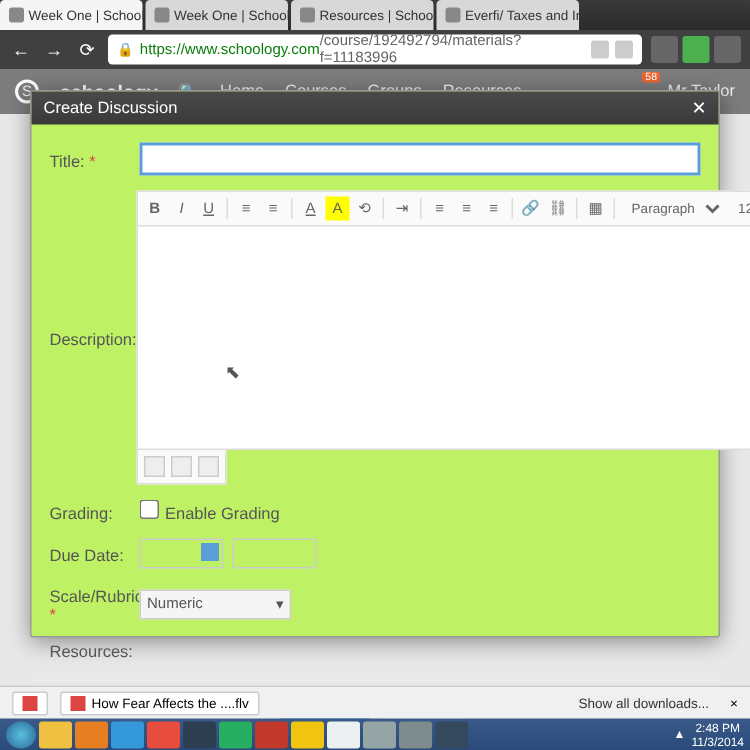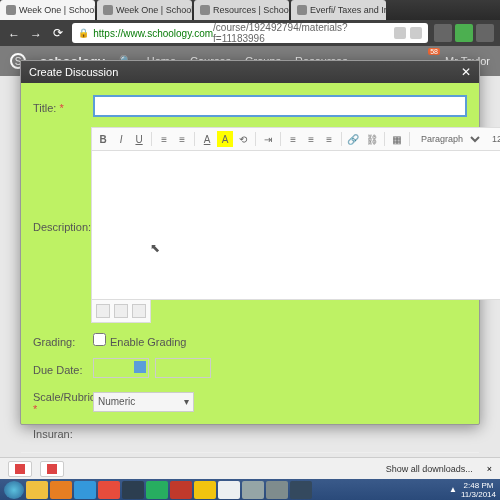--- a/index.html
+++ b/index.html
@@ -185,35 +185,36 @@
       </div>
     </div>
     <div class="row">
       <div class="lbl"><span>Scale/Rubric:</span> <span class="req">*</span></div>
       <div class="sel">
           <span>Numeric</span>
           <span>▾</span>
         </div>
     </div>
     <div class="row" style="margin-bottom:0">
-      <div class="lbl">Insuran:</div>
+      <div class="lbl">Resources:</div>
     </div>
   </div>
   <div class="modal-foot">
     <button class="btn btn-primary">Create</button>
     <button class="btn btn-cancel">Cancel</button>
   </div>
 </div>
 
 <div class="dlbar">
   <div class="dl-item">
       <div class="dl-ico"></div>
     </div>
   <div class="dl-item">
       <div class="dl-ico"></div>
+      <span>How Fear Affects the ....flv</span>
     </div>
   <span class="dl-all">Show all downloads...</span>
   <span style="margin-left:6px">×</span>
 </div>
 
 <div class="taskbar">
   <div class="start"></div>
   <div class="tb-app" style="background:#f0c040"></div>
   <div class="tb-app" style="background:#e67e22"></div>
   <div class="tb-app" style="background:#3498db"></div>

